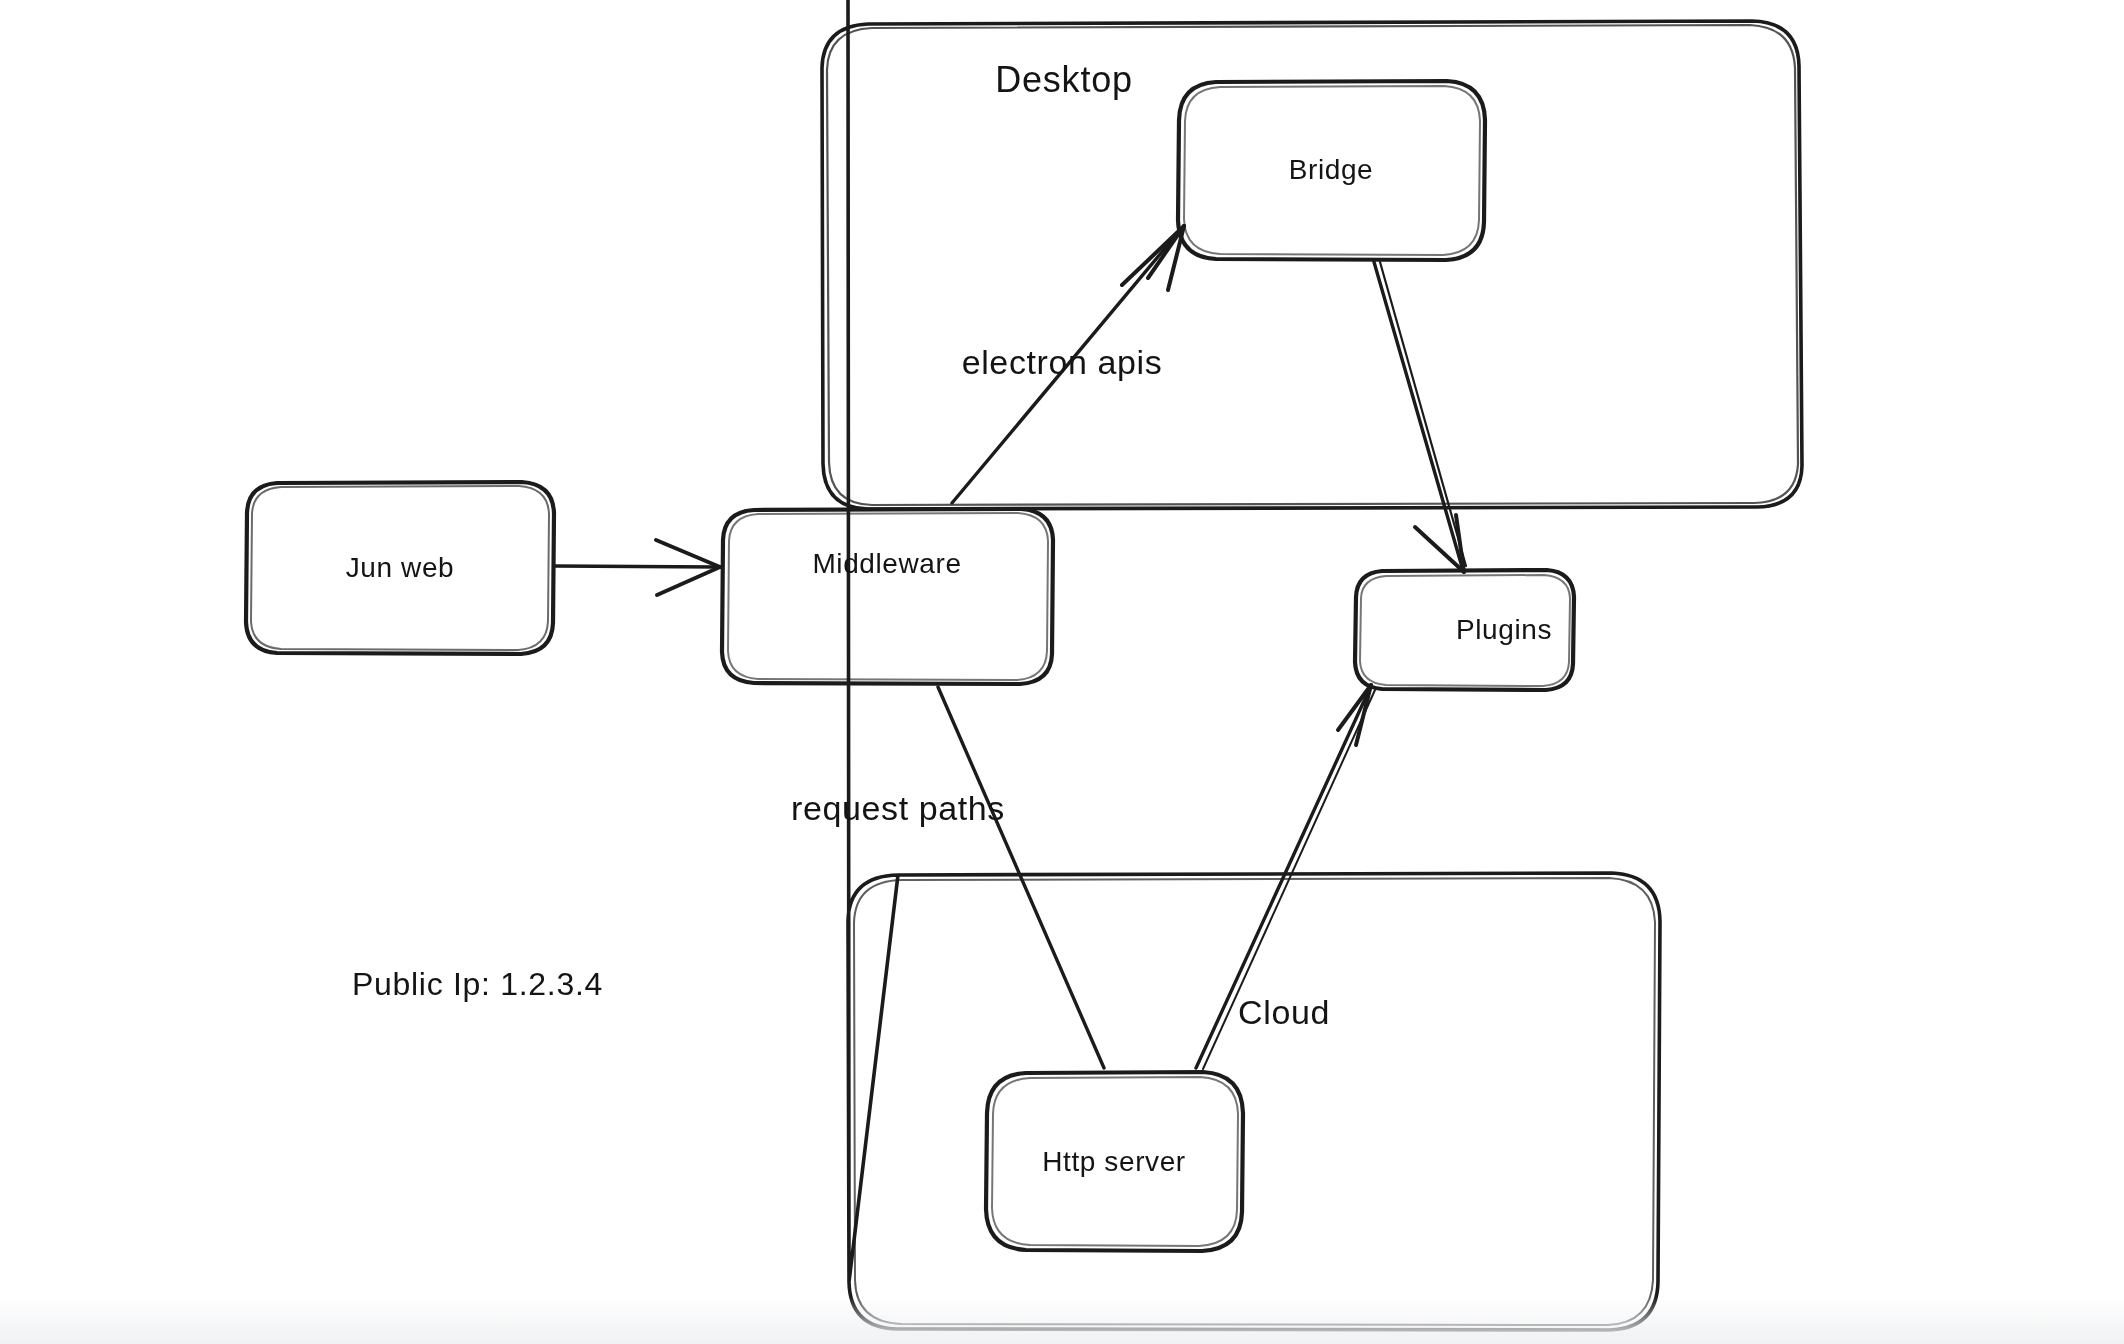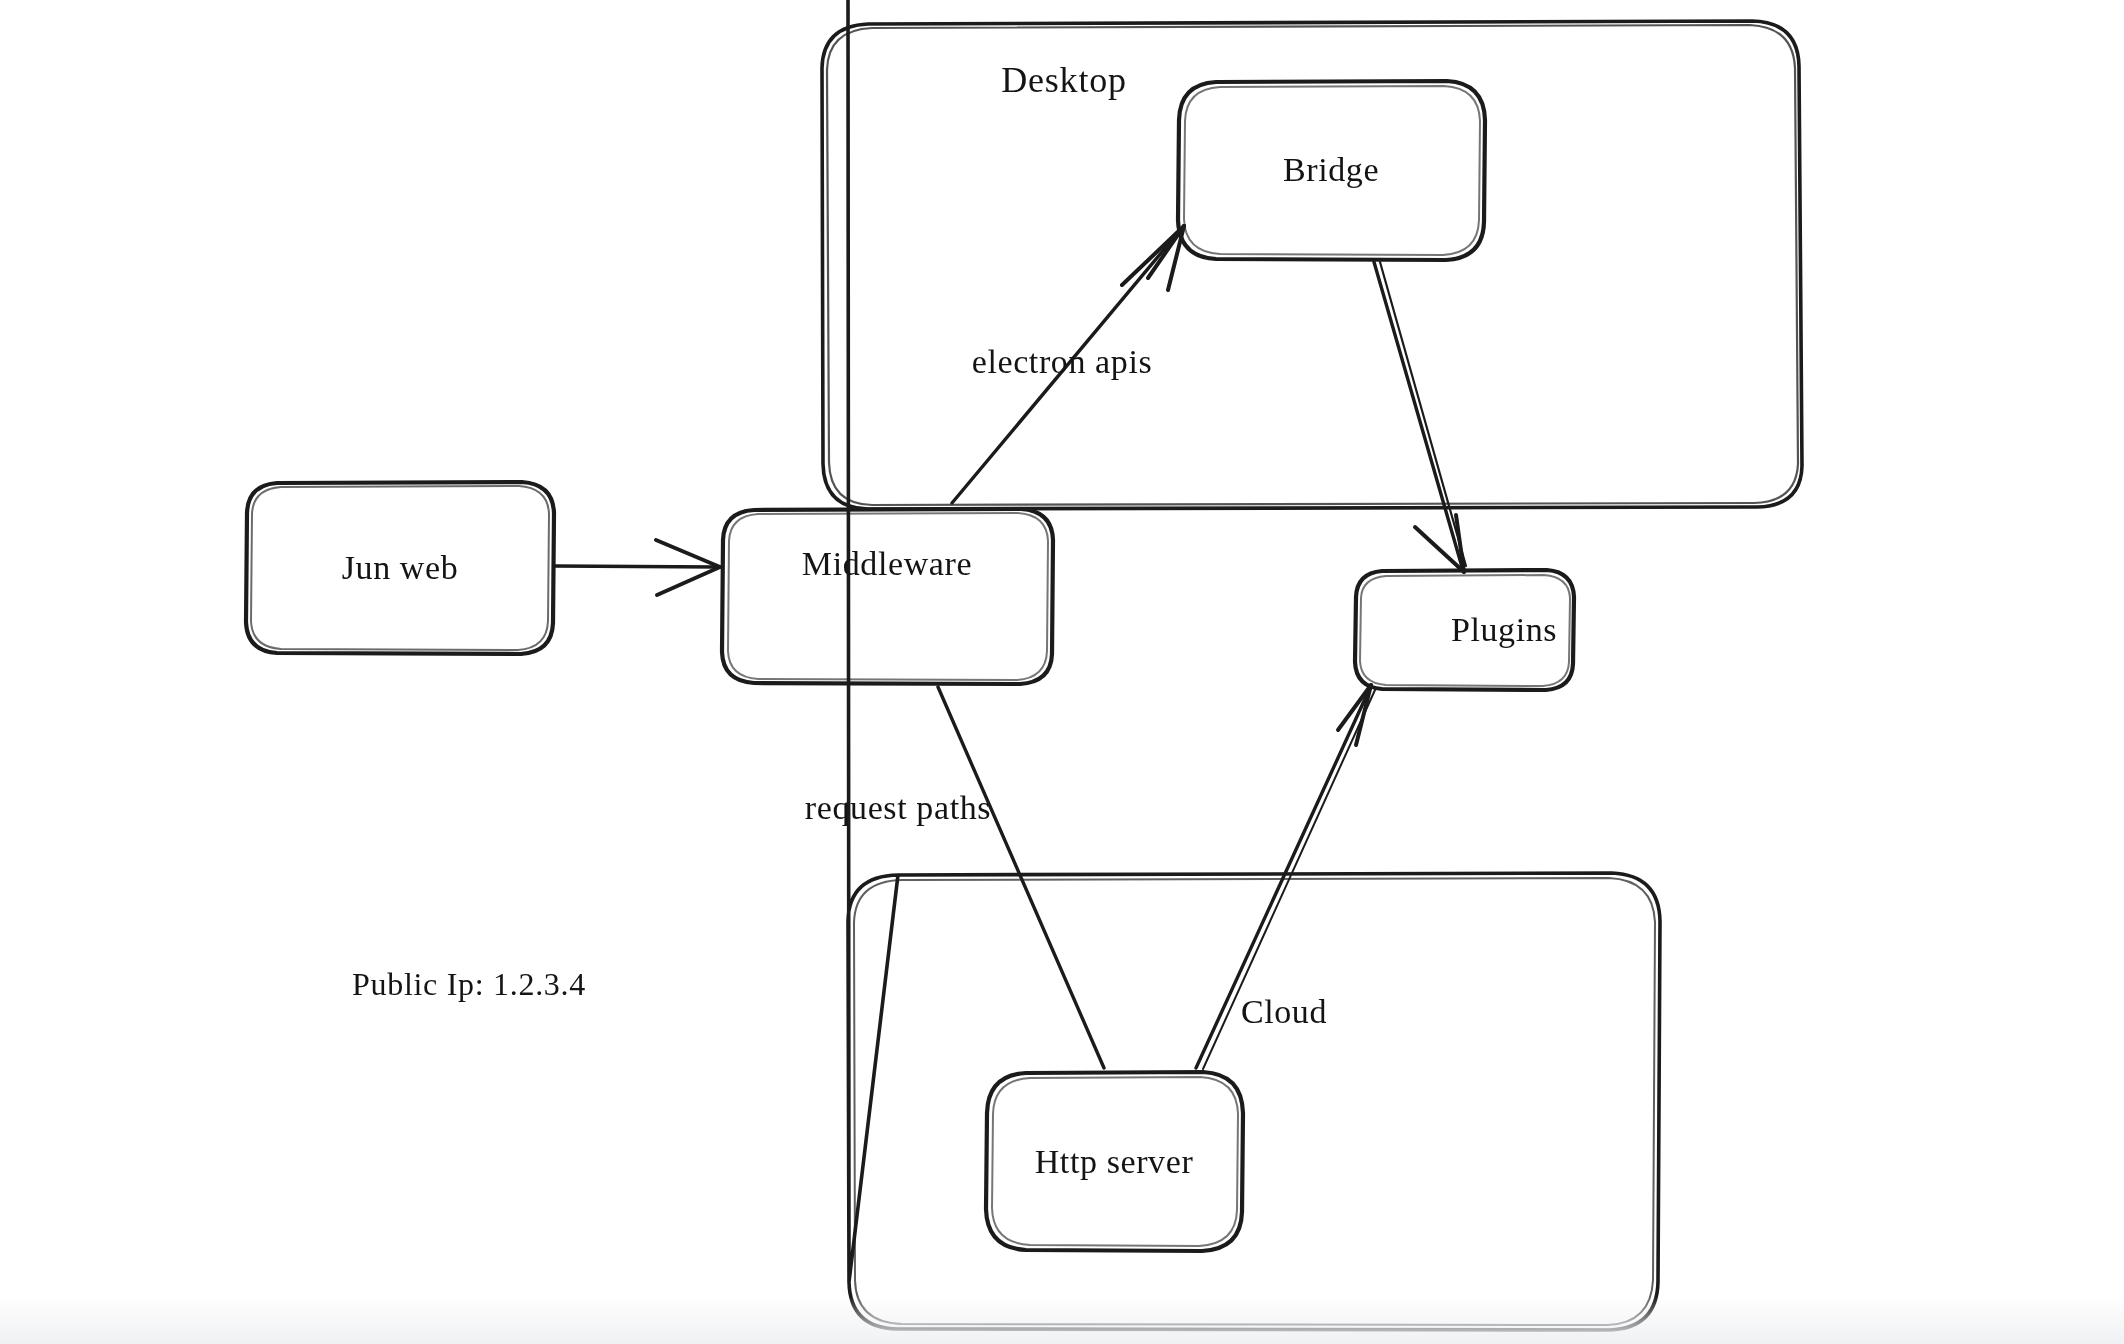--- a/index.html
+++ b/index.html
@@ -38,26 +38,26 @@
     stroke-linejoin: round;
   }
   .box-stroke { stroke-width: 4.2; }
   .group-stroke { stroke-width: 3.6; }
   .link-stroke { stroke-width: 3.4; }
   .arrowhead { stroke-width: 4.0; }
 
   .node-label, .group-label, .edge-label, .note-line {
     position: absolute;
     color: #141414;
-    font-family: Liberation Serif, serif;
+    font-family: Liberation Sans, sans-serif;
     white-space: nowrap;
     user-select: none;
   }
   .node-label {
-    font-size: 34px;
+    font-size: 28px;
     letter-spacing: 0.6px;
     transform: translate(-50%, -50%);
   }
   .group-label {
     font-size: 36px;
     letter-spacing: 0.8px;
     transform: translate(-50%, -50%);
   }
   .edge-label {
     font-size: 34px;

